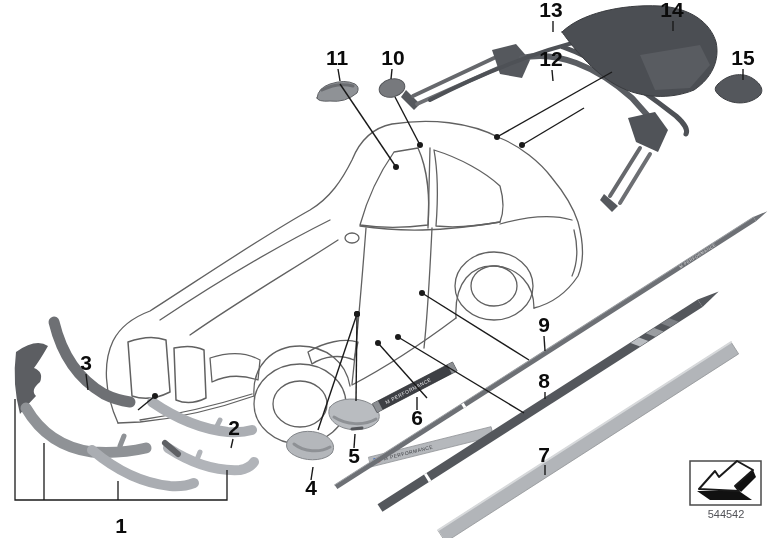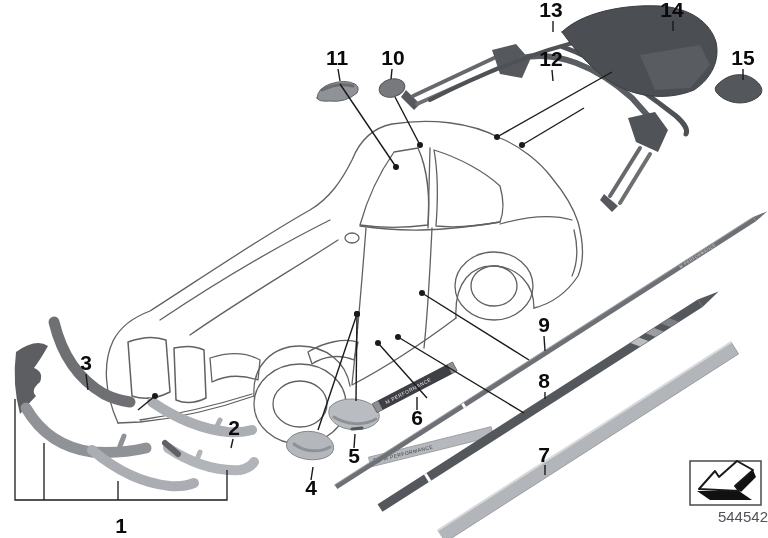--- a/index.html
+++ b/index.html
@@ -1,19 +1,19 @@
 <!DOCTYPE html>
 <html><head>
 <meta charset="utf-8">
 <style>
   html,body{margin:0;padding:0;background:#e8e8e8;font-family:"Liberation Sans",sans-serif;}
   #stage{position:relative;width:768px;height:538px;background:#ffffff;overflow:hidden;}
   #diagram{position:absolute;left:0;top:0;}
   .footer-copyright{position:absolute;left:8px;bottom:6px;font-size:17px;color:#1d1d1f;letter-spacing:0px;}
-  .footer-number{position:absolute;left:684px;top:508px;width:84px;text-align:right;font-size:15px;color:#515257;}
+  .footer-number{position:absolute;left:684px;top:508px;width:84px;text-align:center;font-size:11px;color:#515257;}
   .callout{font-weight:700;font-size:21px;fill:#0b0b0b;}
 </style>
 </head>
 <body>
 
 <div id="stage">
 
 <svg id="diagram" width="768" height="538" viewBox="0 0 768 538" xmlns="http://www.w3.org/2000/svg">
 
   <g fill="none" stroke="#616161" stroke-width="1.3" stroke-linecap="round" stroke-linejoin="round">

